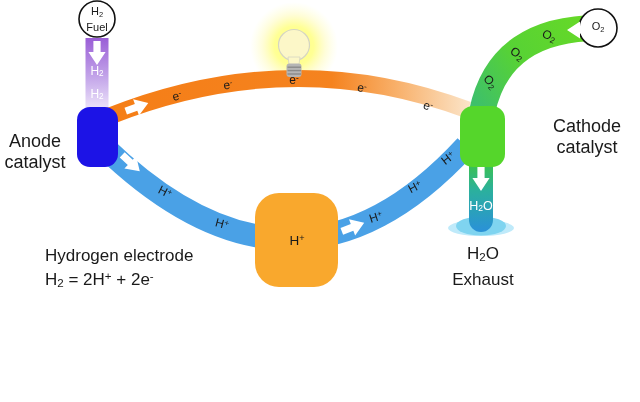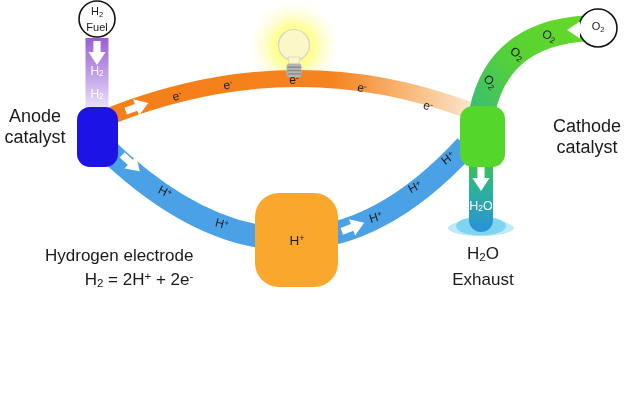--- a/index.html
+++ b/index.html
@@ -115,24 +115,24 @@
       <span class="flow-lbl" style="left: 549px; top: 36px; color: rgb(26, 26, 26); font-size: 12px; transform: translate(-50%, -50%) rotate(22deg);">O<sub>2</sub></span>
       <span class="flow-lbl" style="left: 517px; top: 54px; color: rgb(26, 26, 26); font-size: 12px; transform: translate(-50%, -50%) rotate(36deg);">O<sub>2</sub></span>
       <span class="flow-lbl" style="left: 490px; top: 82px; color: rgb(26, 26, 26); font-size: 12px; transform: translate(-50%, -50%) rotate(48deg);">O<sub>2</sub></span>
       <span class="flow-lbl" style="left: 481px; top: 206px; color: rgb(255, 255, 255); font-size: 12.5px; transform: translate(-50%, -50%) rotate(0deg);">H<sub>2</sub>O</span>
     </div>
 
   <div class="txt center circle-label" style="left:97px;top:19px;">H<sub>2</sub><br>Fuel</div>
 
   <div class="txt center circle-label" style="left:598px;top:28px;">O<sub>2</sub></div>
 
-  <div class="txt center node-label" style="left:35px;top:127px;">Anode<br>catalyst</div>
+  <div class="txt center node-label" style="left:35px;top:152px;">Anode<br>catalyst</div>
 
   <div class="txt center node-label" style="left:551px;top:137px;margin-left:36px;">Cathode<br>catalyst</div>
 
 
-  <div class="txt body-text" style="left:45px;top:245px;text-align:right;">Hydrogen electrode<br>H<sub>2</sub> = 2H<sup>+</sup> + 2e<sup>-</sup></div>
+  <div class="txt body-text" style="left:45px;top:245px;">Hydrogen electrode<br>H<sub>2</sub> = 2H<sup>+</sup> + 2e<sup>-</sup></div>
 
   <div class="txt center body-text" style="left:483px;top:266px;">H<sub>2</sub>O<br>Exhaust</div>
 
 
 
 </div>
 
 </body></html>

